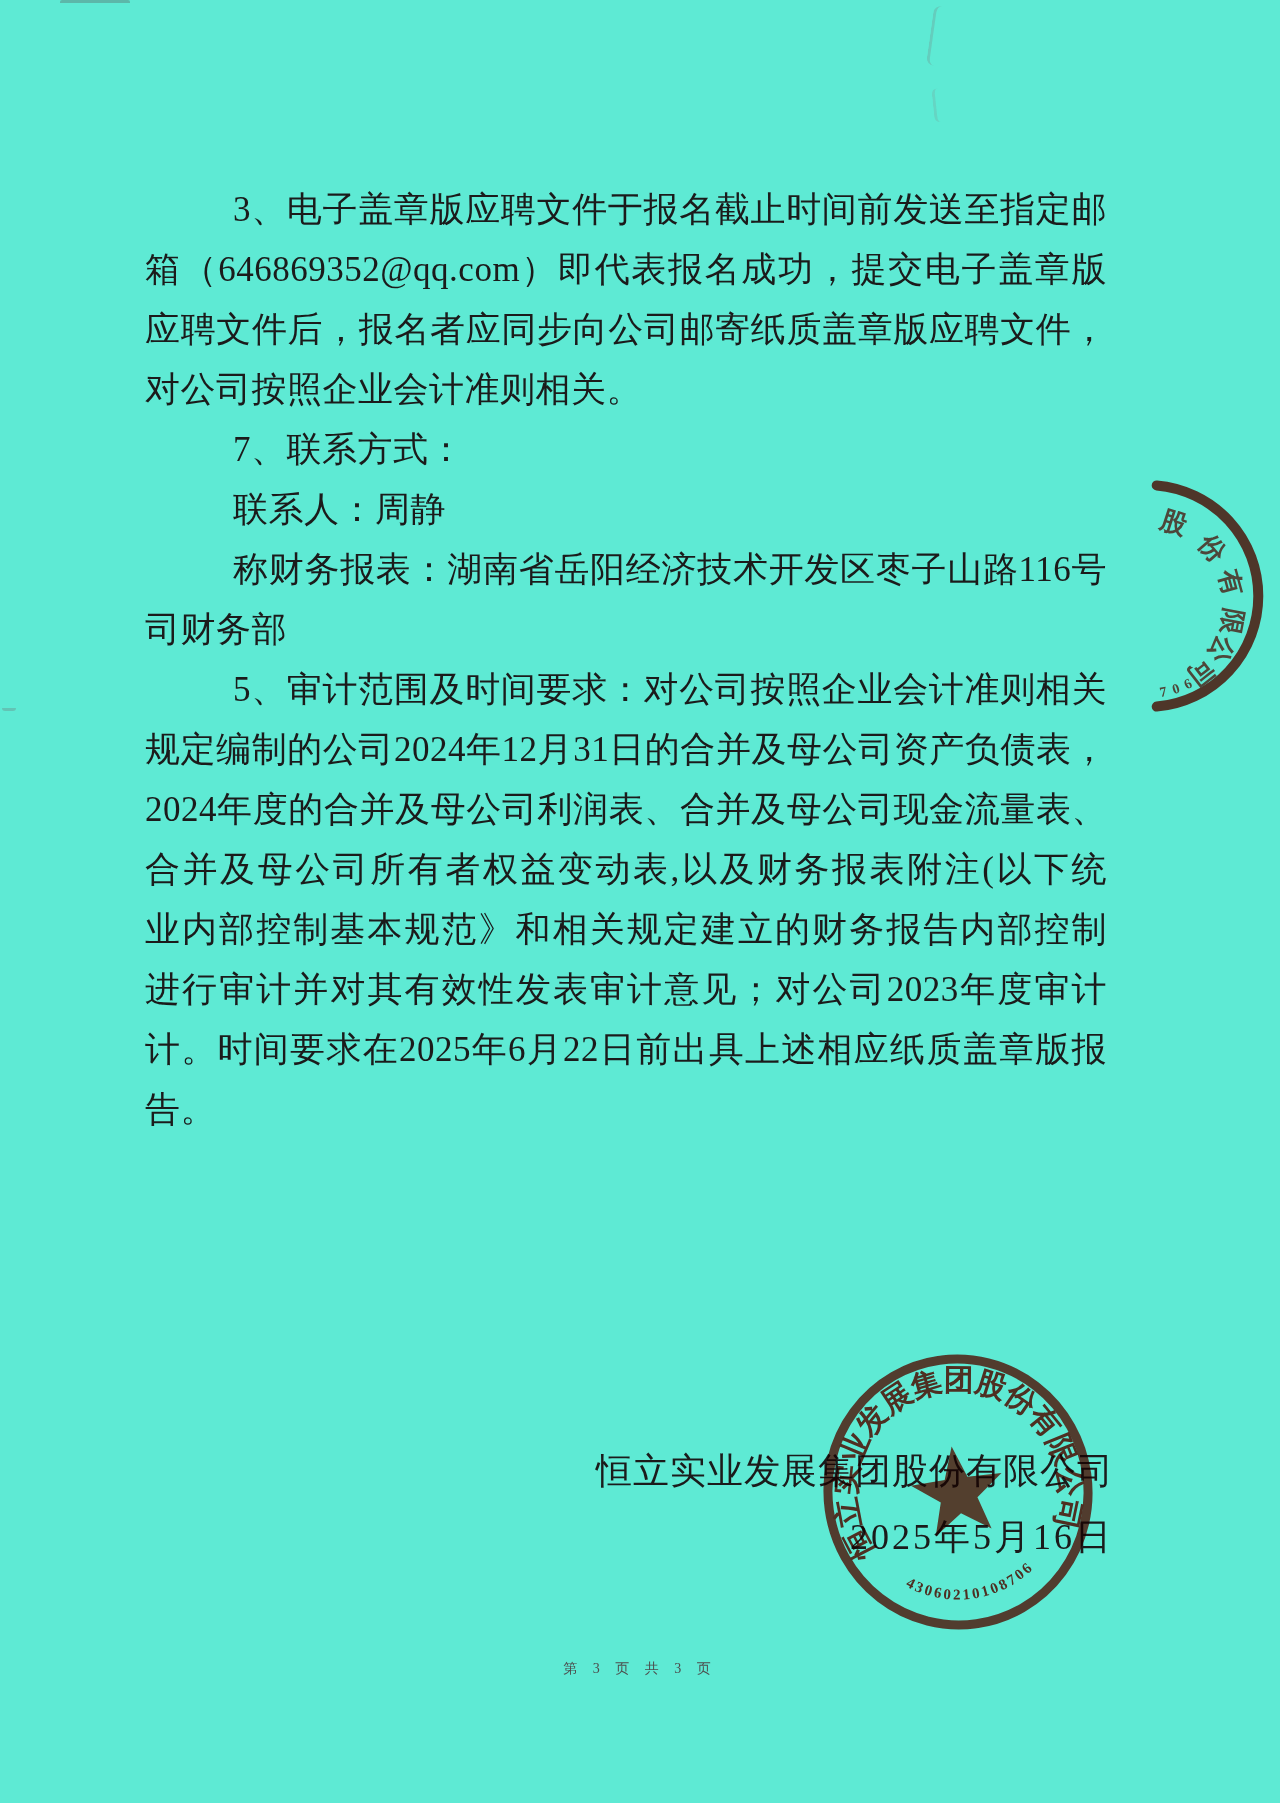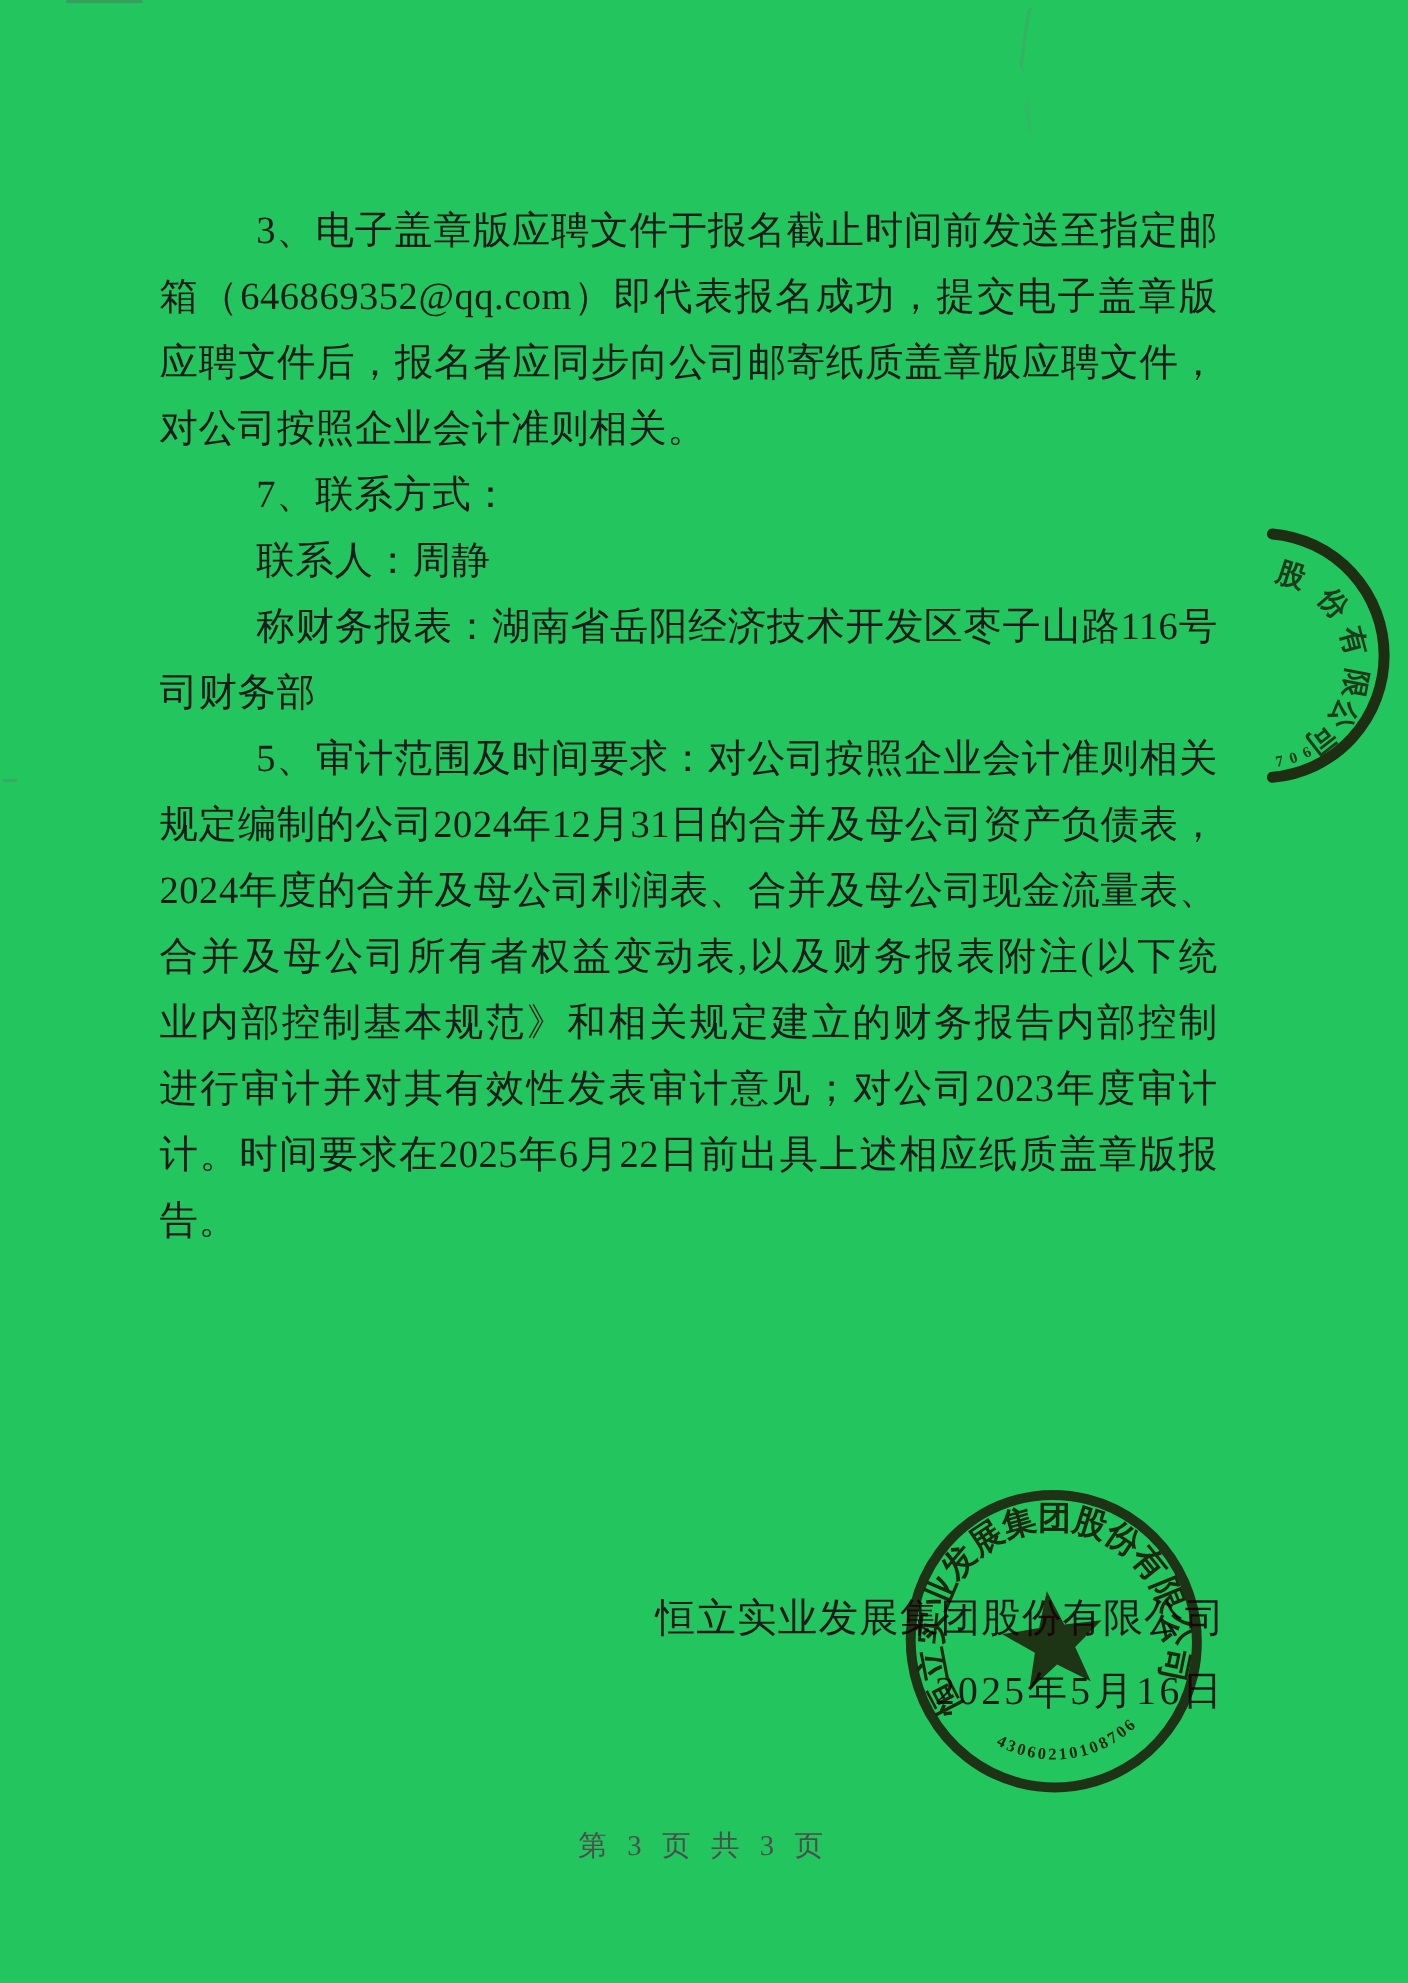--- a/index.html
+++ b/index.html
@@ -1,20 +1,20 @@
 <!DOCTYPE html>
 <html><head>
 <meta charset="utf-8">
 <style>
   html,body{margin:0;padding:0;background:#888;}
   .page{
     position:relative;
     width:1280px;height:1803px;
     margin:0 auto;
-    background:#22c55e;
+    background:#5eead4;
     overflow:hidden;
     font-family:"Liberation Serif","DejaVu Serif",serif;
   }
   
   .content{
     position:absolute;left:145px;top:180px;width:962px;
     color:#1b1b1b;
     font-size:35px;
     letter-spacing:0.5px;
   }
@@ -31,21 +31,21 @@
     position:absolute;top:1438px;right:166px;
     text-align:right;color:#1b1b1b;
     font-size:36px;
   }
   .signature .company-line{height:66px;line-height:66px;letter-spacing:1px;}
   .signature .date-line{height:66px;line-height:66px;letter-spacing:3px;}
   
   .footer{
     position:absolute;top:1660px;left:0;width:100%;
     text-align:center;color:#4d4d4d;
-    font-size:26px;letter-spacing:6px;
+    font-size:14px;letter-spacing:6px;
   }
   
   .seal{position:absolute;mix-blend-mode:multiply;pointer-events:none;}
   .seal-main{
     left:820px;top:1354px;width:276px;height:276px;
     transform:rotate(-8deg);
     opacity:0.93;
   }
   .seal-edge{
     left:1108px;top:436px;width:172px;height:300px;

